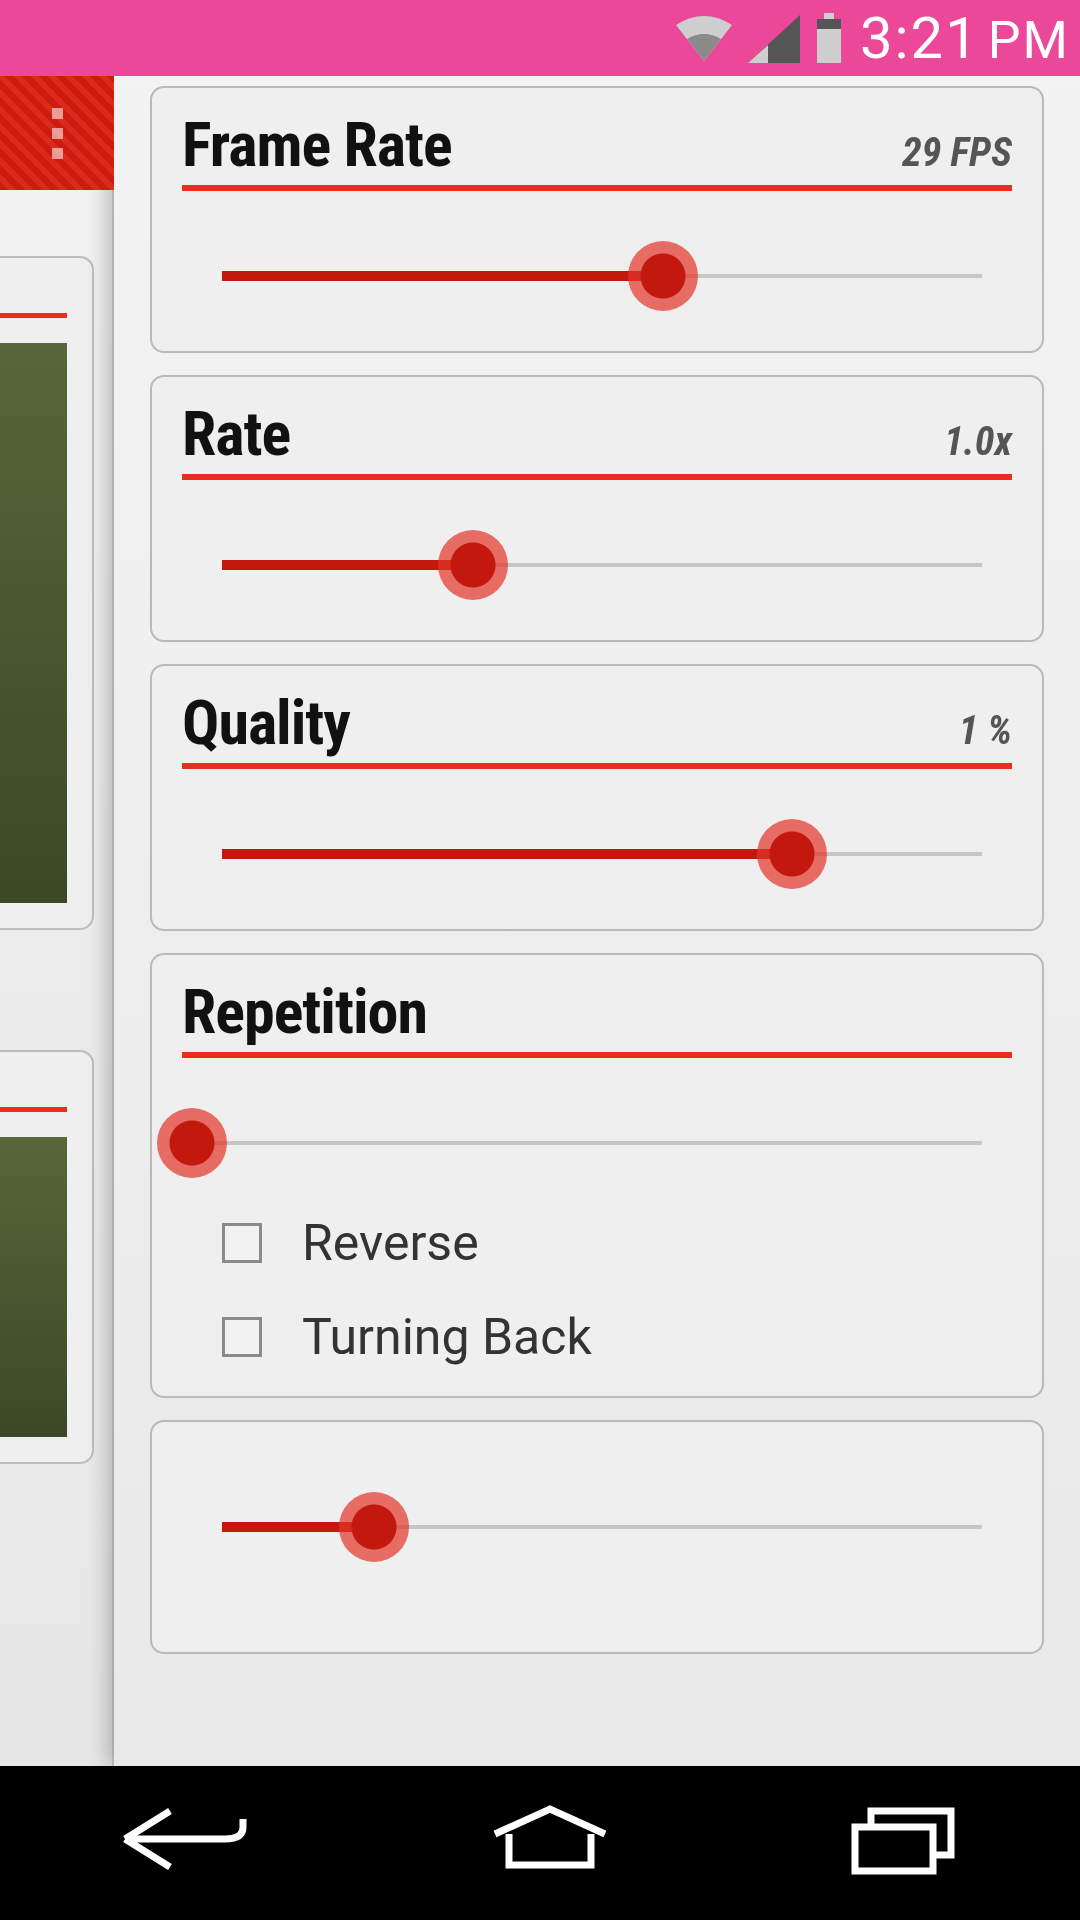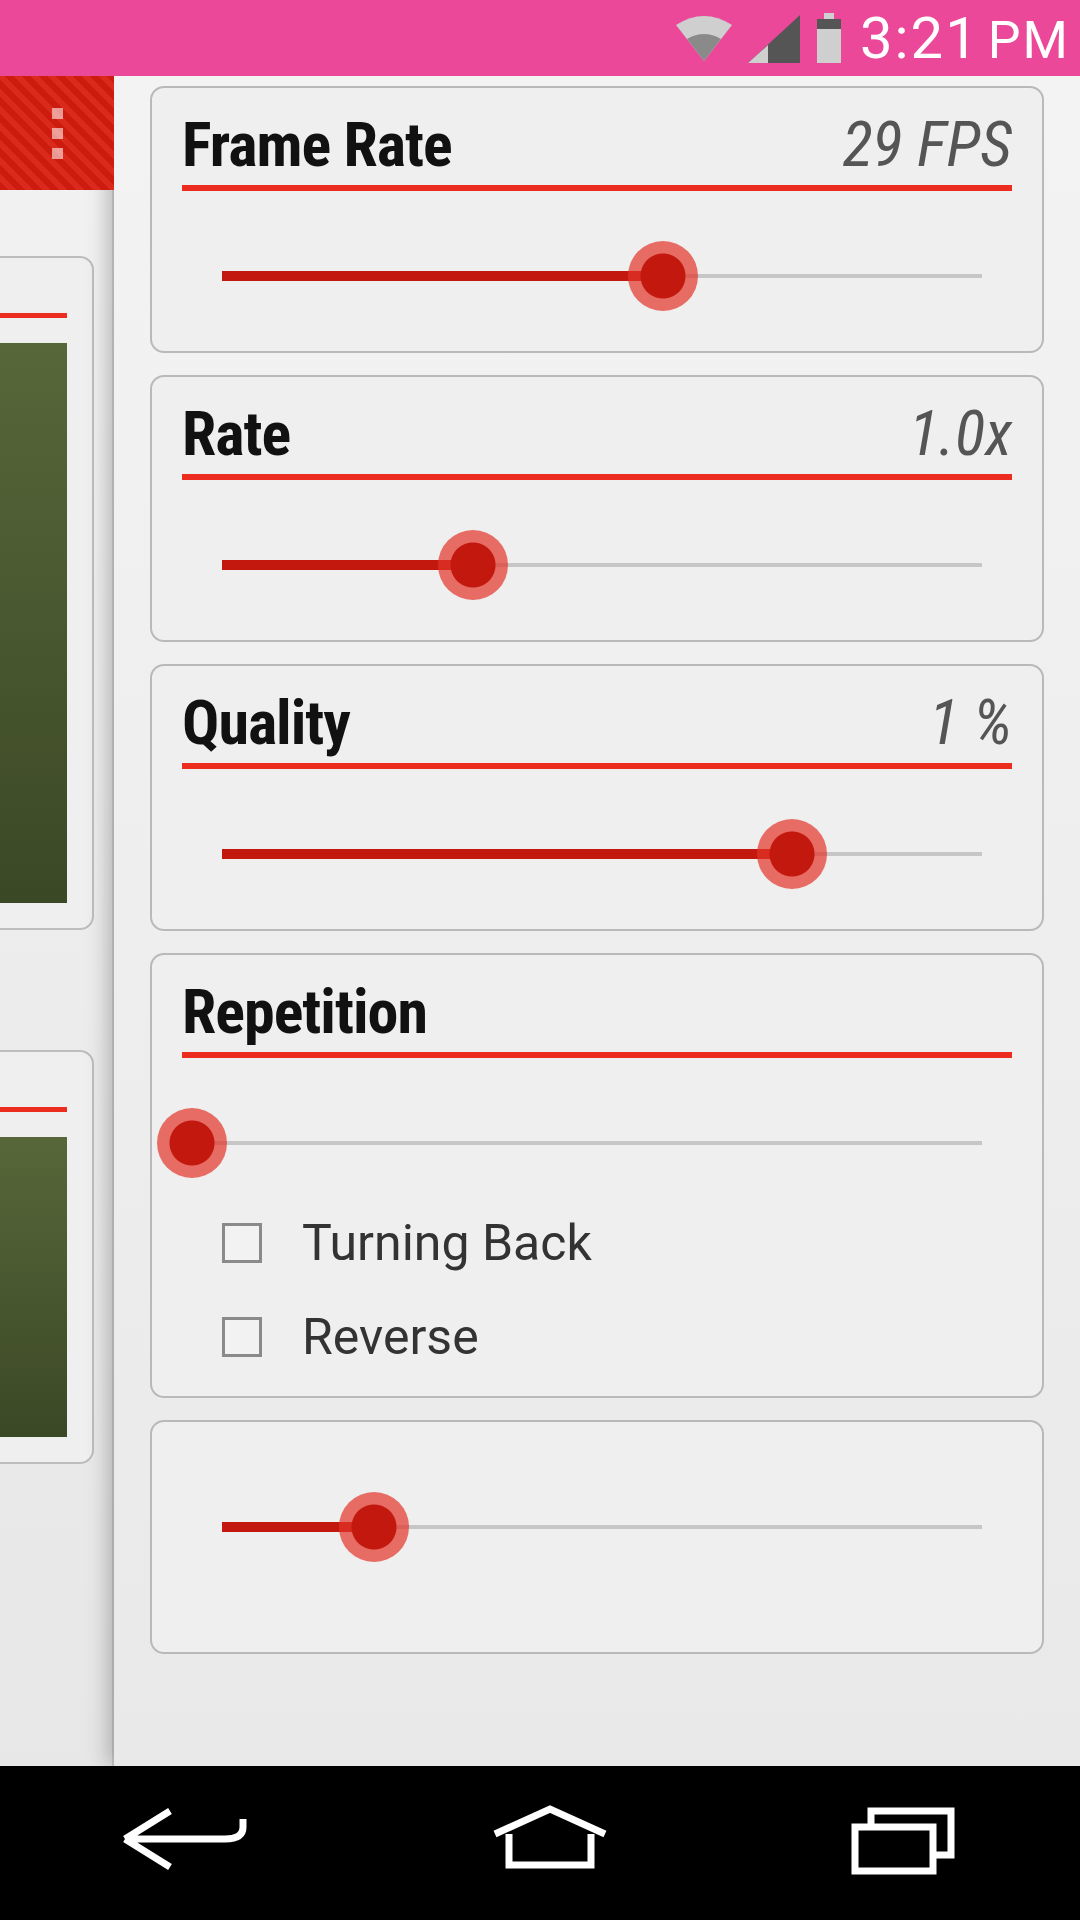--- a/index.html
+++ b/index.html
@@ -111,22 +111,22 @@
     padding-bottom: 4px;
   }
   .card-title {
     font-size: 62px;
     font-weight: 700;
     color: #111;
     font-family: "Roboto Condensed", "Arial Narrow", Arial, sans-serif;
     letter-spacing: -1px;
   }
   .card-value {
-    font-size: 63px;
-    font-weight: 400;
+    font-size: 40px;
+    font-weight: 700;
     font-style: italic;
     color: #555;
     font-family: "Roboto Condensed", "Arial Narrow", Arial, sans-serif;
   }
 
   
   .slider {
     position: relative;
     margin: 50px 30px 10px 40px;
     height: 70px;
@@ -273,25 +273,25 @@
       <div class="card-head">
         <div class="card-title">Repetition</div>
       </div>
       <div class="slider noline">
         <div class="track"></div>
 
         <div class="thumb" style="left:0%"></div>
       </div>
       <div class="check-row">
         <div class="checkbox"></div>
-        <div class="check-label">Turning Back</div>
+        <div class="check-label">Reverse</div>
       </div>
       <div class="check-row">
         <div class="checkbox"></div>
-        <div class="check-label">Reverse</div>
+        <div class="check-label">Turning Back</div>
       </div>
     </div>
 
     <div class="card" style="padding-bottom:80px">
       <div class="slider">
         <div class="track"></div>
         <div class="fill" style="width:20%"></div>
         <div class="thumb" style="left:20%"></div>
       </div>
     </div>

